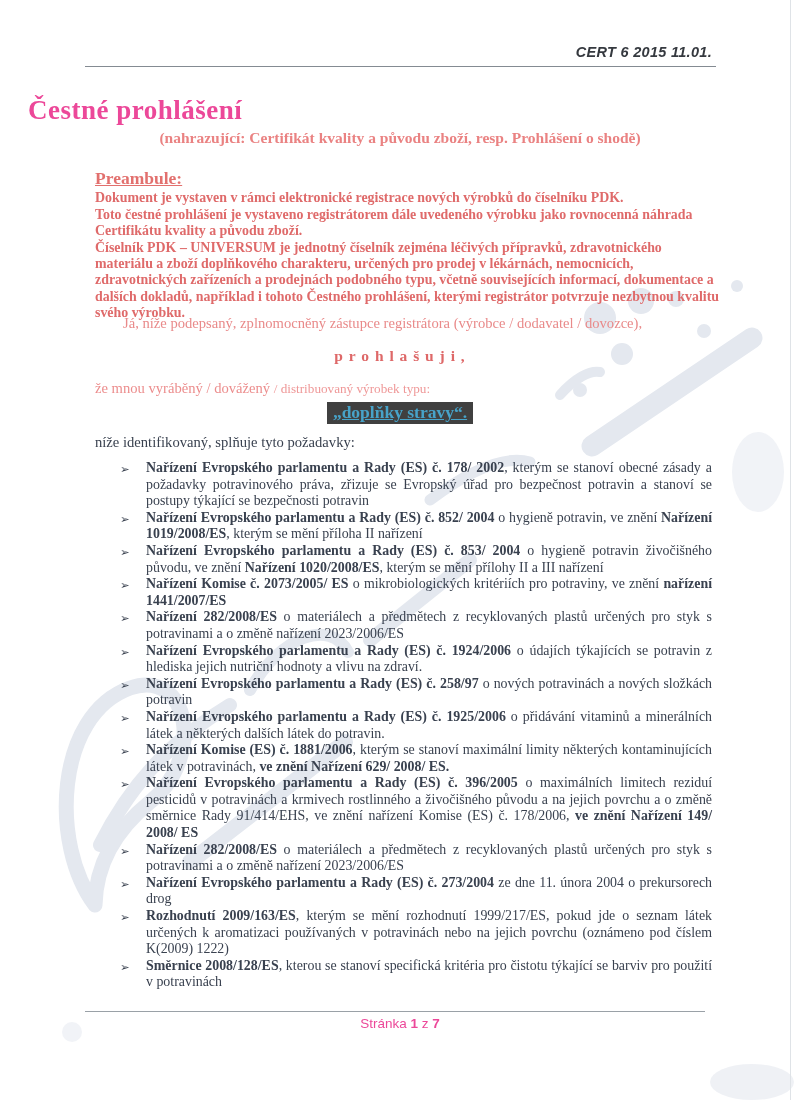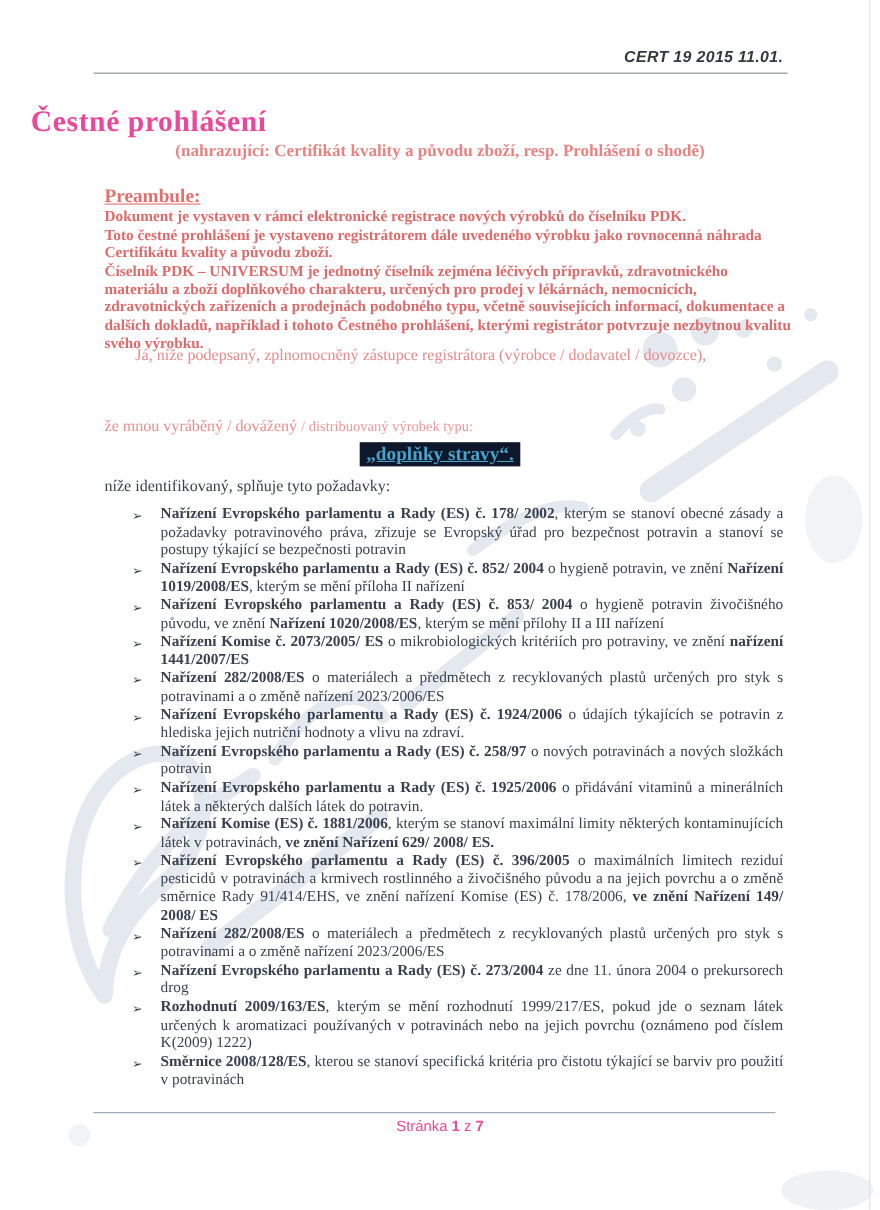--- a/index.html
+++ b/index.html
@@ -33,21 +33,21 @@
   .pre-par { margin:0; }
 
   
   .decl-intro { position:absolute; top:315px; left:123px; width:600px;
     color:#e98a8a; font-size:14.6px; }
   .declare-word { position:absolute; top:347px; left:0; width:100%; text-align:center;
     color:#de6868; font-weight:bold; font-size:15.5px; letter-spacing:1px; }
   .product-line { position:absolute; top:380px; left:95px; color:#ec8d8d; font-size:14.6px; }
   .product-line .rest { font-size:13.2px; color:#ef9898; }
   .highlight-row { position:absolute; top:402px; left:0; width:100%; text-align:center; }
-  .product-highlight { display:inline-block; background:#0f172a; color:#47a3c9;
+  .product-highlight { display:inline-block; background:#404040; color:#47a3c9;
     font-weight:bold; font-size:17.5px; text-decoration:underline; padding:0 6px 1px 6px; }
   .follow-line { position:absolute; top:434px; left:95px; font-size:14.6px; color:#39414f; }
 
   
   .requirements { position:absolute; top:460px; left:120px; width:592px;
     margin:0; padding:0; list-style:none; }
   .requirements li { position:relative; padding-left:26px; text-align:justify;
     font-size:13.9px; line-height:16.6px; color:#39414f; }
   .requirements .bullet { position:absolute; left:0; top:1px;
     font-family:"DejaVu Sans", sans-serif; font-size:11.5px; color:#3a4250; }
@@ -92,36 +92,37 @@
         <ellipse cx="758" cy="472" rx="26" ry="40" opacity="0.5"></ellipse>
         <ellipse cx="752" cy="1082" rx="42" ry="18" opacity="0.6"></ellipse>
         <circle cx="72" cy="1032" r="10" opacity="0.5"></circle>
       </g>
     </svg>
   </div>
 
   <div class="layer content">
     <div class="scan-edge"></div>
 
-    <div class="doc-ref">CERT 19 2015 11.01.</div>
+    <div class="doc-ref">CERT 6 2015 11.01.</div>
     <div class="header-rule"></div>
 
     <div class="title">Čestné prohlášení</div>
     <div class="subtitle">(nahrazující: Certifikát kvality a původu zboží, resp. Prohlášení o shodě)</div>
 
     <div class="preamble">
       <div class="preamble-heading">Preambule:</div>
       <div>
           <p class="pre-par">Dokument je vystaven v rámci elektronické registrace nových výrobků do číselníku PDK.</p>
           <p class="pre-par">Toto čestné prohlášení je vystaveno registrátorem dále uvedeného výrobku jako rovnocenná náhrada Certifikátu kvality a původu zboží.</p>
           <p class="pre-par">Číselník PDK – UNIVERSUM je jednotný číselník zejména léčivých přípravků, zdravotnického materiálu a zboží doplňkového charakteru, určených pro prodej v lékárnách, nemocnicích, zdravotnických zařízeních a prodejnách podobného typu, včetně souvisejících informací, dokumentace a dalších dokladů, například i tohoto Čestného prohlášení, kterými registrátor potvrzuje nezbytnou kvalitu svého výrobku.</p>
         </div>
     </div>
 
     <div class="decl-intro">Já, níže podepsaný, zplnomocněný zástupce registrátora (výrobce / dodavatel / dovozce),</div>
+    <div class="declare-word">p r o h l a š u j i ,</div>
     <div class="product-line"><span>že mnou vyráběný / dovážený </span><span class="rest"> / distribuovaný výrobek typu:</span></div>
     <div class="highlight-row">
       <span class="product-highlight">„doplňky stravy“.</span>
     </div>
     <div class="follow-line">níže identifikovaný, splňuje tyto požadavky:</div>
 
     <ul class="requirements">
         <li><span class="bullet">➢</span><span class="b">Nařízení Evropského parlamentu a Rady (ES) č. 178/ 2002</span><span>, kterým se stanoví obecné zásady a požadavky potravinového práva, zřizuje se Evropský úřad pro bezpečnost potravin a stanoví se postupy týkající se bezpečnosti potravin</span></li>
         <li><span class="bullet">➢</span><span class="b">Nařízení Evropského parlamentu a Rady (ES) č. 852/ 2004</span><span> o hygieně potravin, ve znění </span><span class="b">Nařízení 1019/2008/ES</span><span>, kterým se mění příloha II nařízení</span></li>
         <li><span class="bullet">➢</span><span class="b">Nařízení Evropského parlamentu a Rady (ES) č. 853/ 2004</span><span> o hygieně potravin živočišného původu, ve znění </span><span class="b">Nařízení 1020/2008/ES</span><span>, kterým se mění přílohy II a III nařízení</span></li>

